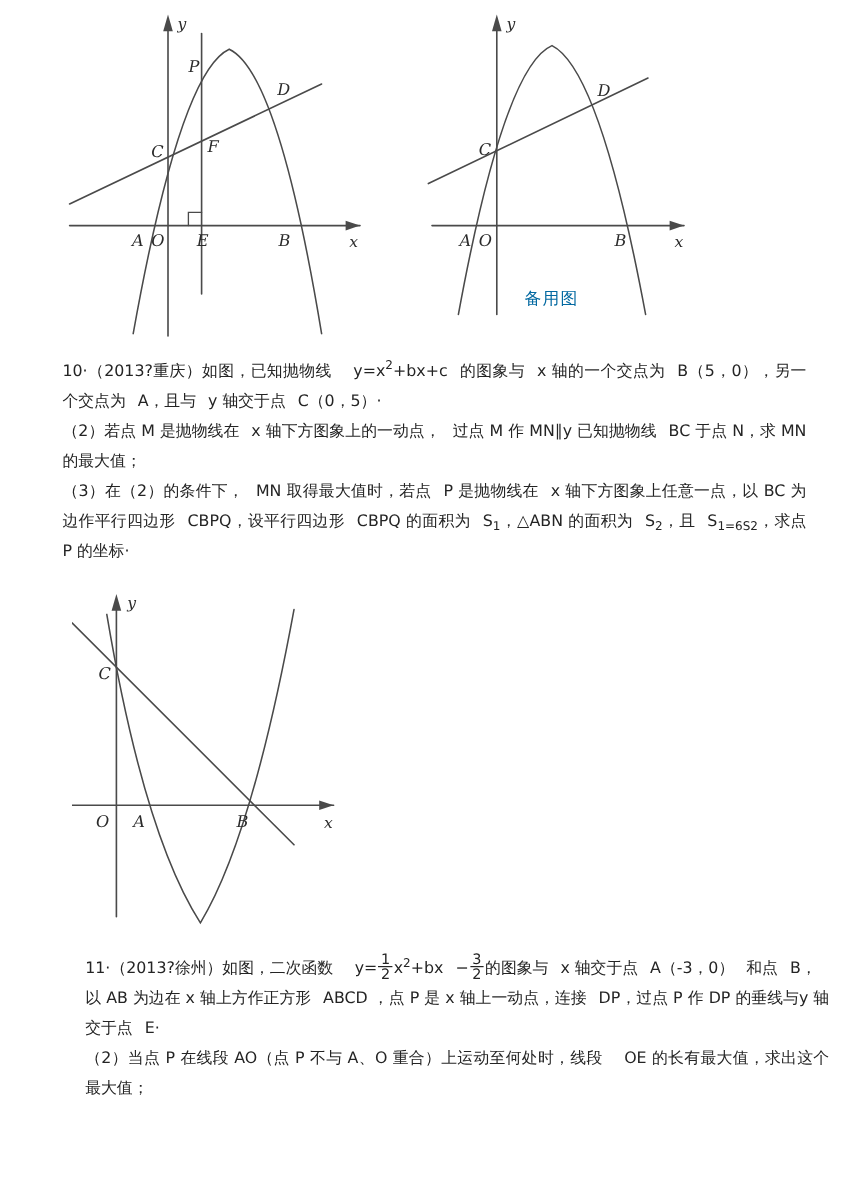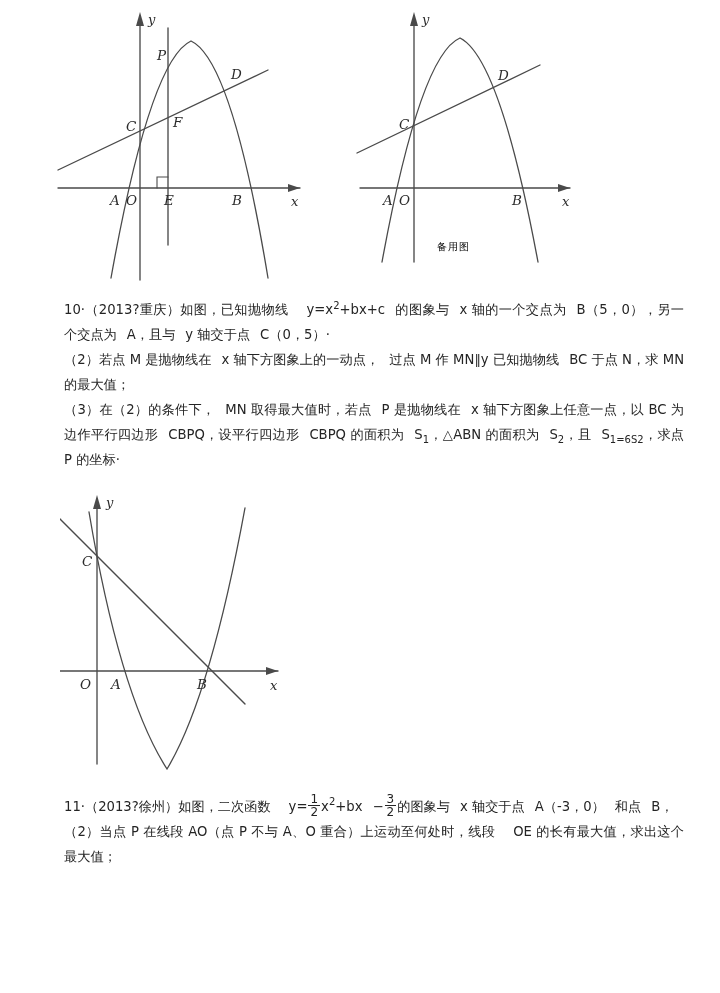--- a/index.html
+++ b/index.html
@@ -28,39 +28,39 @@
   }
   .fig svg { display: block; }
 
   #figure-row-top { top: 0; left: 0; width: 720px; height: 288px; }
 
   #figure-mid { top: 486px; left: 60px; width: 320px; height: 300px; }
 
   .cap {
     position: absolute;
     font-family: Liberation Mono, monospace;
-    font-size: 10px;
-    color: #000000;
+    font-size: 14px;
+    color: #0369a1;
     letter-spacing: 1px;
   }
   #backup-caption { left: 437px; top: 240px; }
 
   
   .textblock {
     position: absolute;
-    left: 64px;
+    left: 52px;
     width: 620px;
     font-size: 13.2px;
     line-height: 25px;
     color: #242424;
     text-align: justify;
     text-justify: inter-character;
   }
   #problem-10 { top: 297px; }
-  #problem-11 { top: 793px; }
+  #problem-11 { top: 793px; margin-left: 19px; }
 
   .para { margin: 0; padding: 0; }
   .para + .para { margin-top: 0px; }
 
   .sp { display: inline-block; width: 10px; }
   .sp-lg { display: inline-block; width: 18px; }
 
   sup.exp {
     font-size: 10px;
     vertical-align: super;
@@ -210,20 +210,23 @@
       </g>
     </svg>
   </div>
 
   <div class="textblock" id="problem-11">
 
     <p class="para">
       <span>11</span><span>·</span><span>（2013?徐州）</span><span>如图，二次函数</span><span class="sp-lg"></span><span class="mathvar">y=</span><span class="frac"><span class="num">1</span><span class="den">2</span></span><span class="mathvar">x</span><sup class="exp">2</sup><span class="mathvar">+bx</span><span class="sp"></span><span class="mathvar">−</span><span class="frac"><span class="num">3</span><span class="den">2</span></span><span>的图象与</span><span class="sp"></span><span>x 轴交于点</span><span class="sp"></span><span>A（-3，0）</span><span class="sp"></span><span>和点</span><span class="sp"></span><span>B，</span>
     </p>
 
+    <p class="para">
+      <span>以 AB 为边在 x 轴上方作正方形</span><span class="sp"></span><span>ABCD ，点 P 是 x 轴上一动点，连接</span><span class="sp"></span><span>DP，过点 P 作 DP 的垂线与</span><span>y 轴交于点</span><span class="sp"></span><span>E·</span>
+    </p>
 
 
     <p class="para">
       <span>（2）当点 P 在线段 AO（点 P 不与 A、O 重合）上运动至何处时，线段</span><span class="sp-lg"></span><span>OE 的长有最大值，求出这个最大值；</span>
     </p>
 
   </div>
 
 </div>
 

